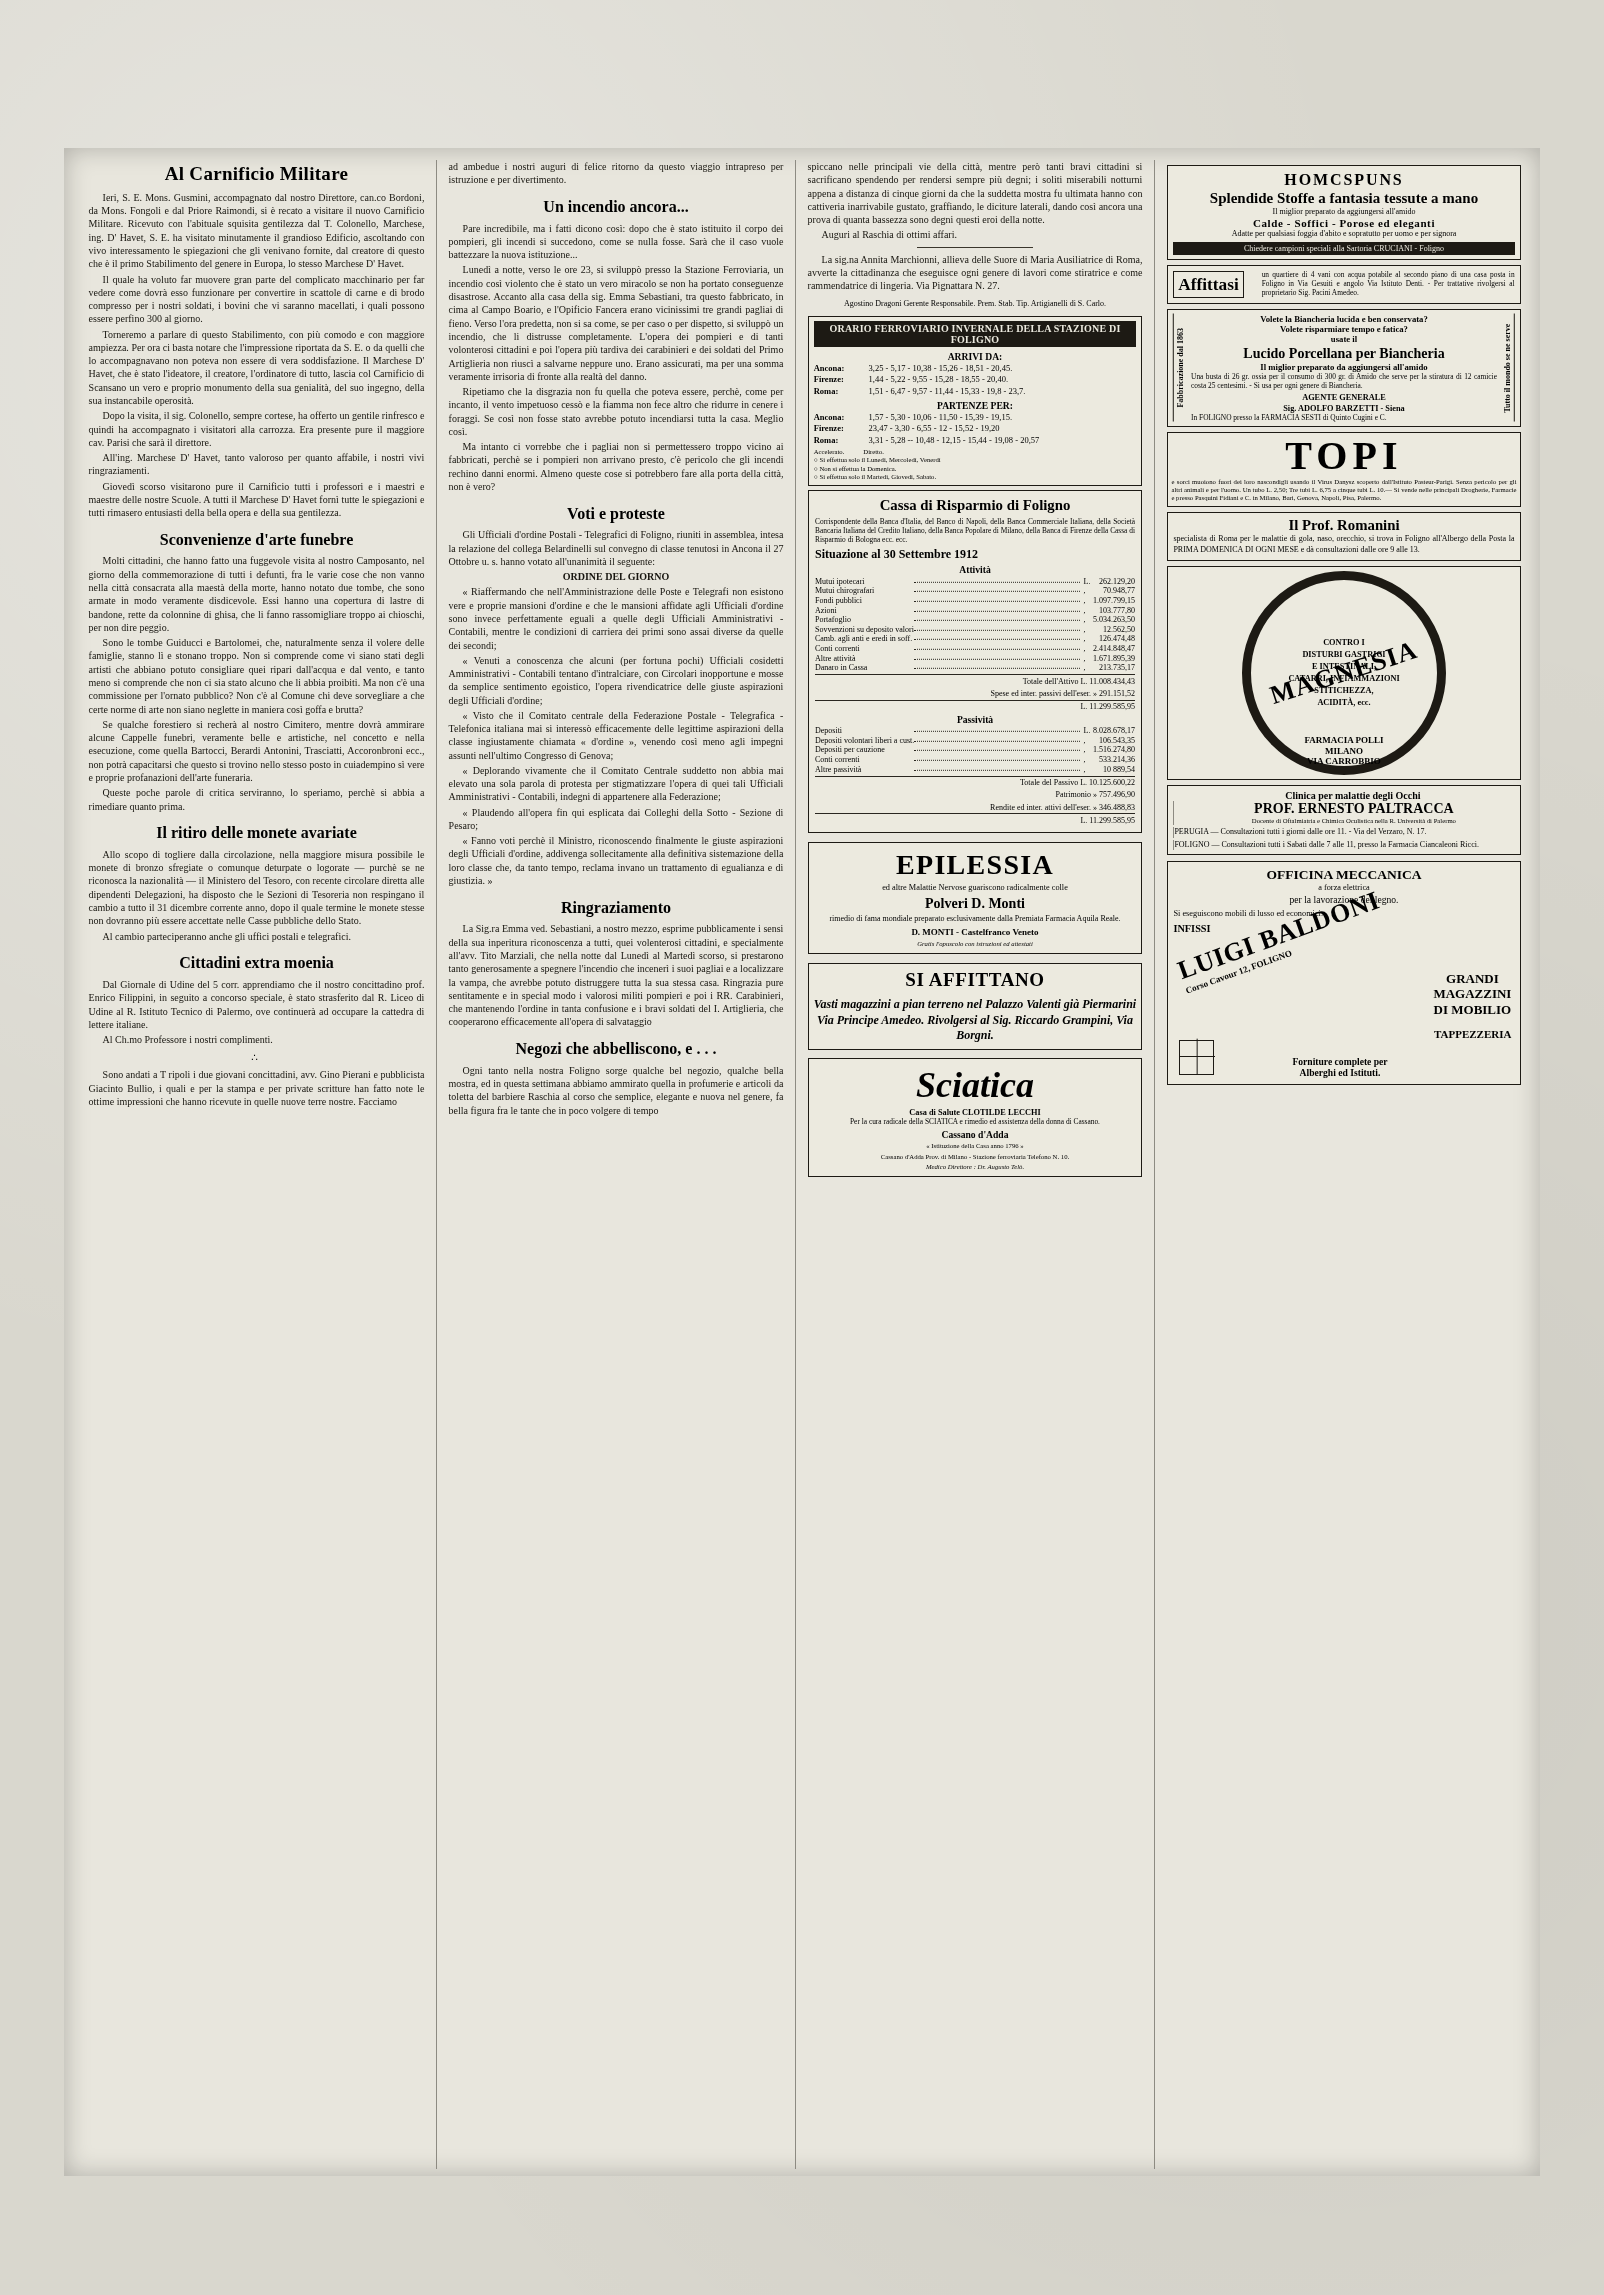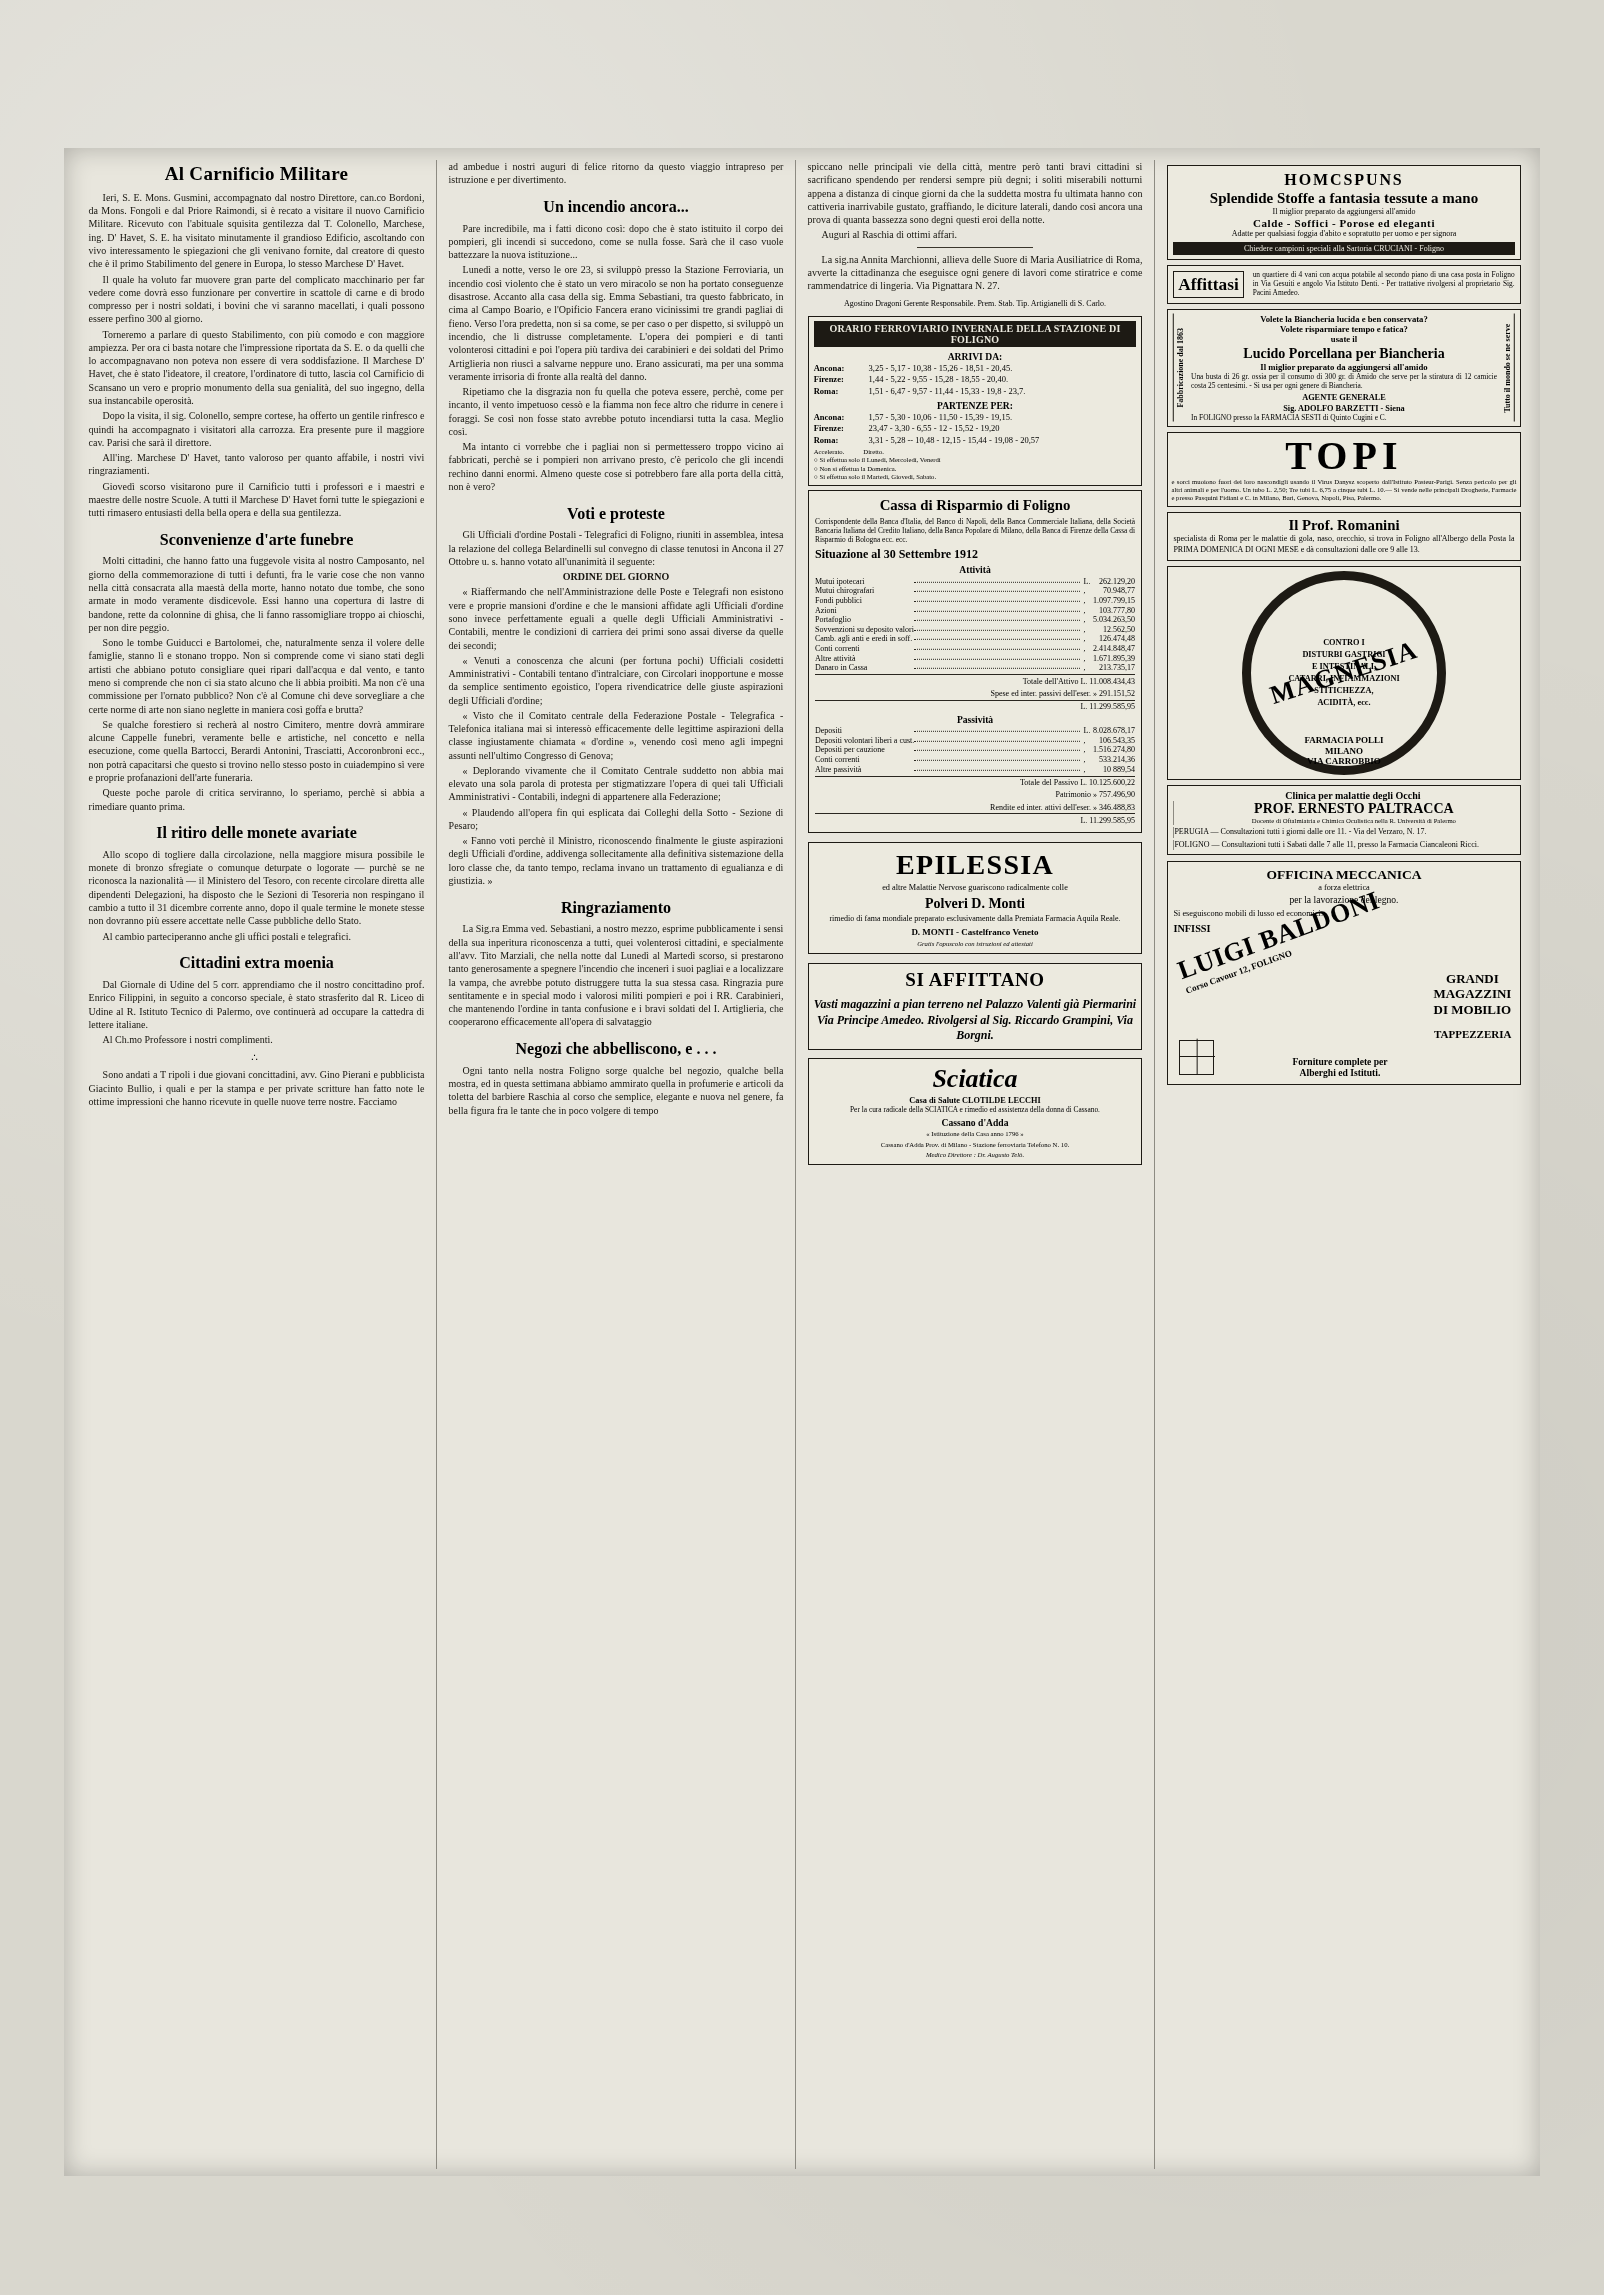--- a/index.html
+++ b/index.html
@@ -82,35 +82,35 @@
   .box-epilessia .w3{font-size:14px;font-weight:bold;margin-top:3.9px;}
   .box-epilessia .w4{font-size:8px;line-height:1.25;margin-top:2.6px;}
   .box-epilessia .w5{font-size:9px;font-weight:bold;margin-top:2.6px;}
   .box-epilessia .w6{font-size:6.7px;font-style:italic;margin-top:2.6px;}
 
   .box-affittano{border:1.3px solid #1d1a14;padding:5.1px;text-align:center;margin:7.7px 0;background:#eceadf;}
   .box-affittano .a1{font-size:19px;font-weight:bold;letter-spacing:0.6px;}
   .box-affittano .a2{font-size:12px;font-style:italic;font-weight:bold;line-height:1.3;margin-top:6px;}
 
   .box-sciatica{border:1.3px solid #1d1a14;padding:5.1px;text-align:center;margin:7.7px 0;background:#eceadf;}
-  .box-sciatica .s1{font-size:26px;font-weight:bold;font-style:italic;}
+  .box-sciatica .s1{font-size:36px;font-weight:bold;font-style:italic;}
   .box-sciatica .s2{font-size:8.3px;font-weight:bold;margin-top:2.6px;}
   .box-sciatica .s3{font-size:7.4px;line-height:1.25;}
   .box-sciatica .s4{font-size:9.6px;font-weight:bold;margin-top:1.9px;}
   .box-sciatica .s5{font-size:6.7px;margin-top:2.6px;line-height:1.2;}
 
   
   .ad4{border:1.3px solid #1d1a14;background:#eceadf;margin:5.1px 0;padding:4.5px 5.8px;box-sizing:border-box;}
   .h-homc{font-size:16px;font-weight:bold;text-align:center;letter-spacing:1.9px;}
   .l-splen{font-size:15px;font-weight:bold;text-align:center;margin-top:1.9px;}
   .l-thin{font-size:8px;text-align:center;line-height:1.25;}
   .l-cald{font-size:11px;font-weight:bold;text-align:center;letter-spacing:0.6px;}
   .l-black{background:#1d1a14;color:#eceadf;font-size:8px;text-align:center;padding:1.9px 1.3px;margin-top:2.6px;}
 
-  .affittasi{display:flex;align-items:center;gap:9px;}
+  .affittasi{display:flex;align-items:center;gap:18px;}
   .affittasi .word{
     font-size:17.3px;font-weight:bold;border:1.3px solid #1d1a14;padding:2.6px 3.9px;white-space:nowrap;
   }
   .affittasi .txt{font-size:7.4px;line-height:1.2;text-align:justify;}
 
   .lucido{display:flex;gap:3.9px;}
   .lucido .vert{
     writing-mode:vertical-rl;transform:rotate(180deg);
     font-size:8px;font-weight:bold;text-align:center;
     border-right:0.6px solid #1d1a14;padding:0 1.9px;

